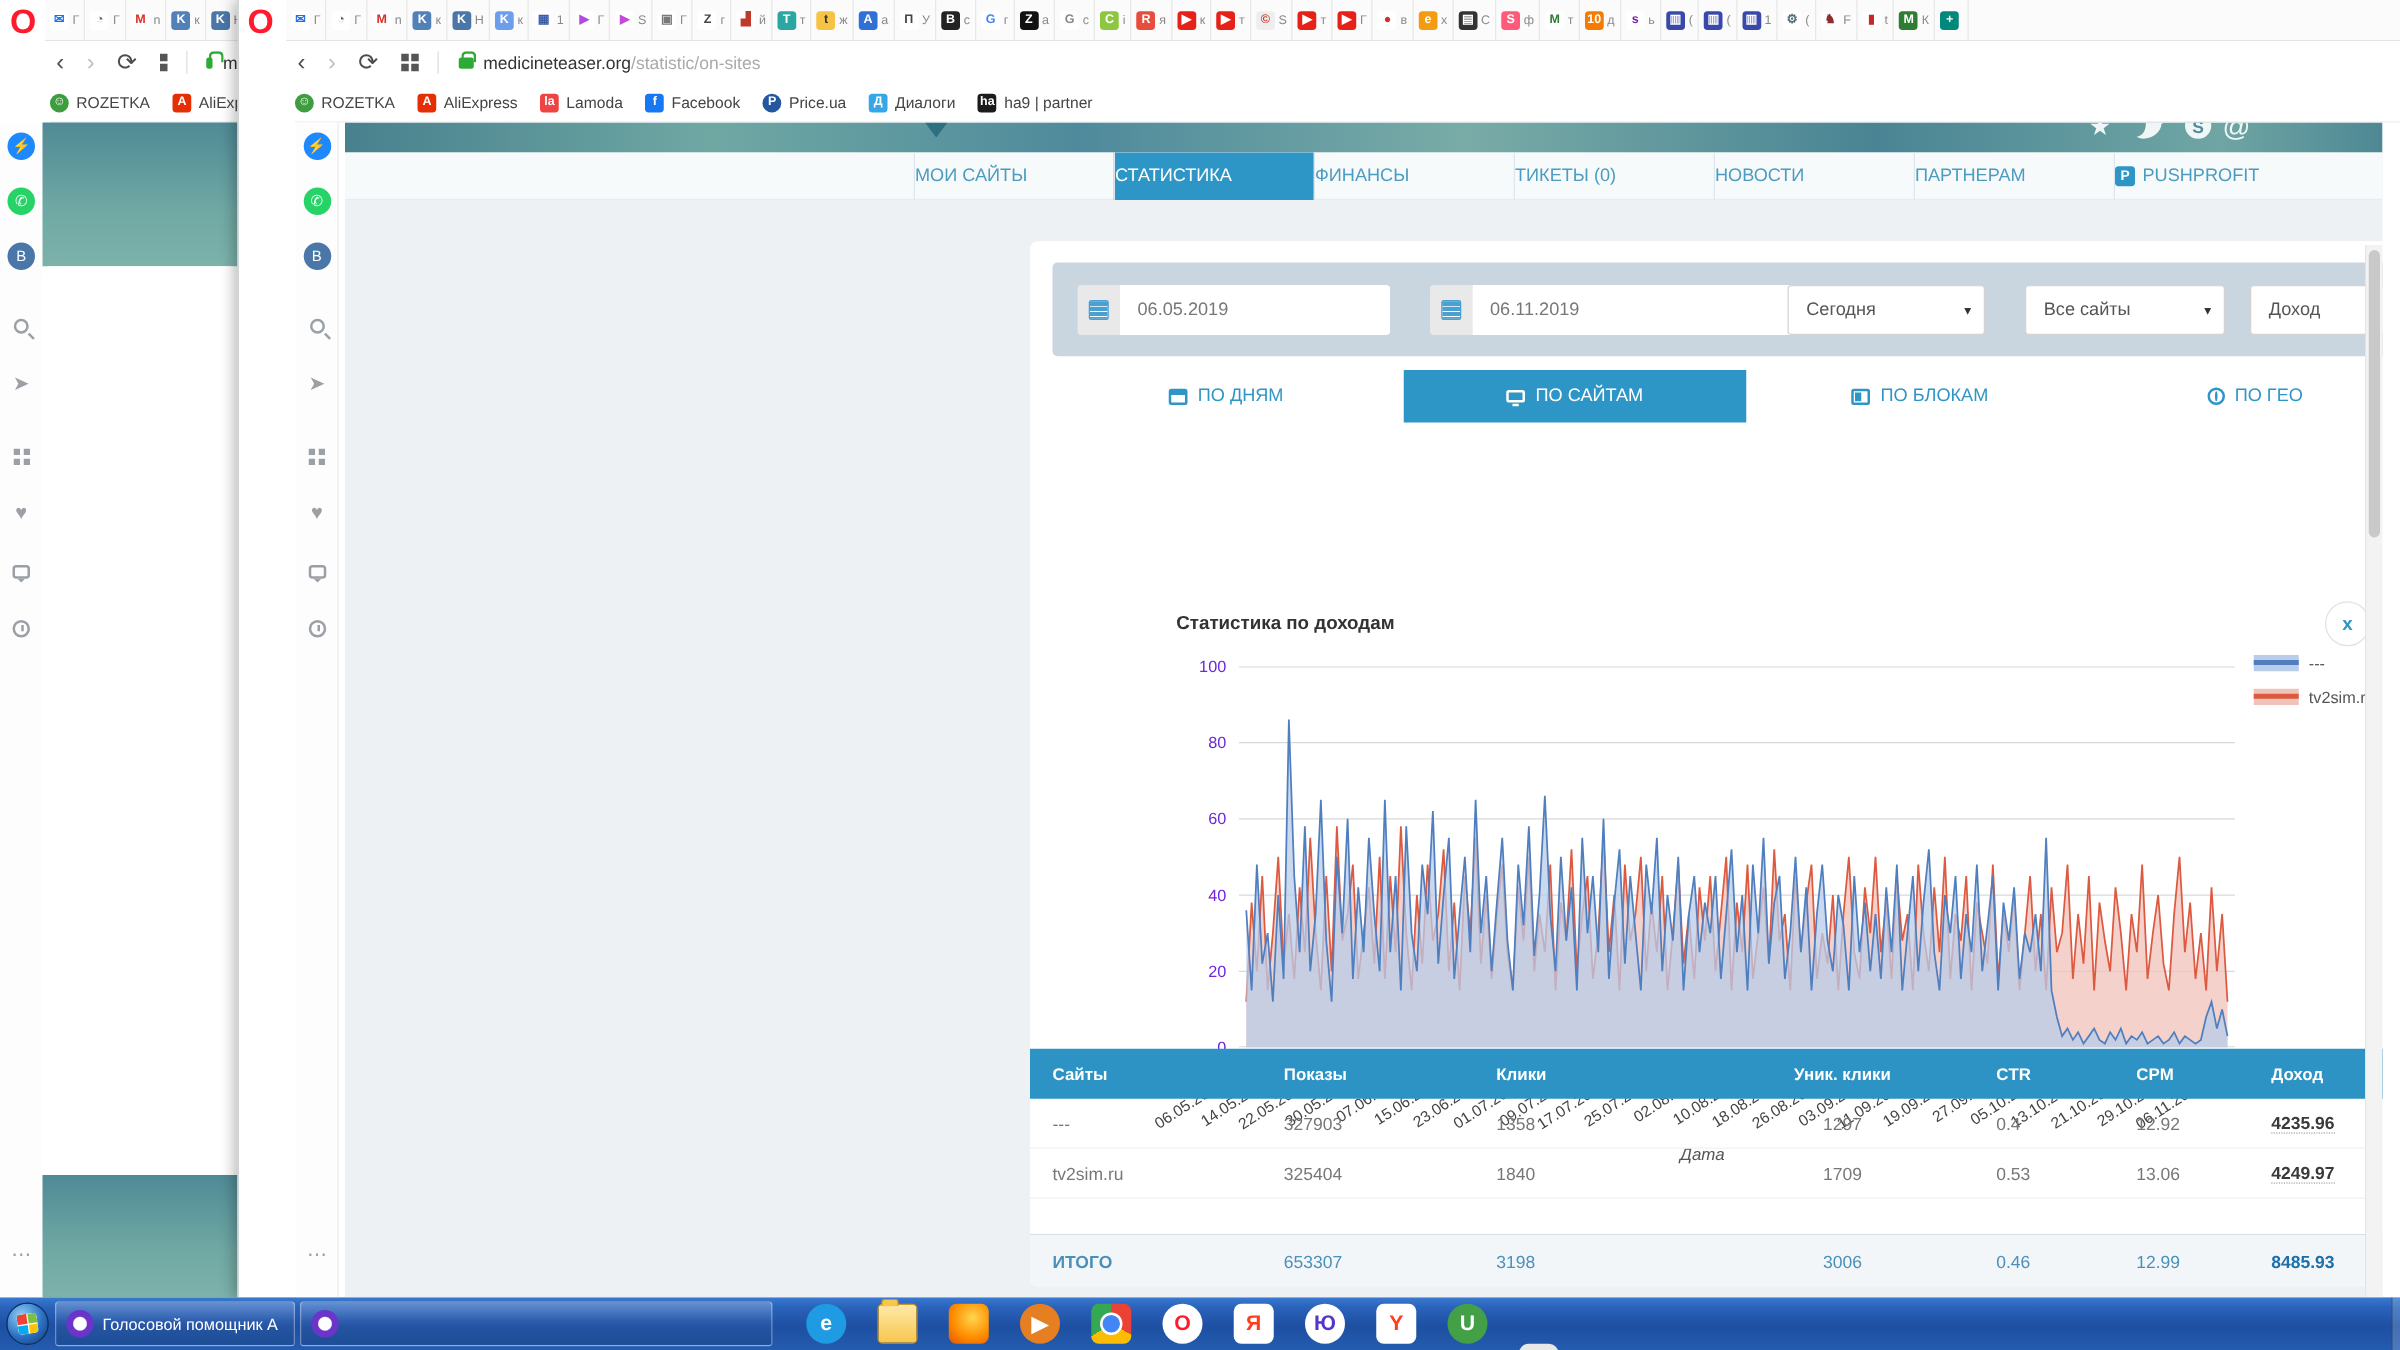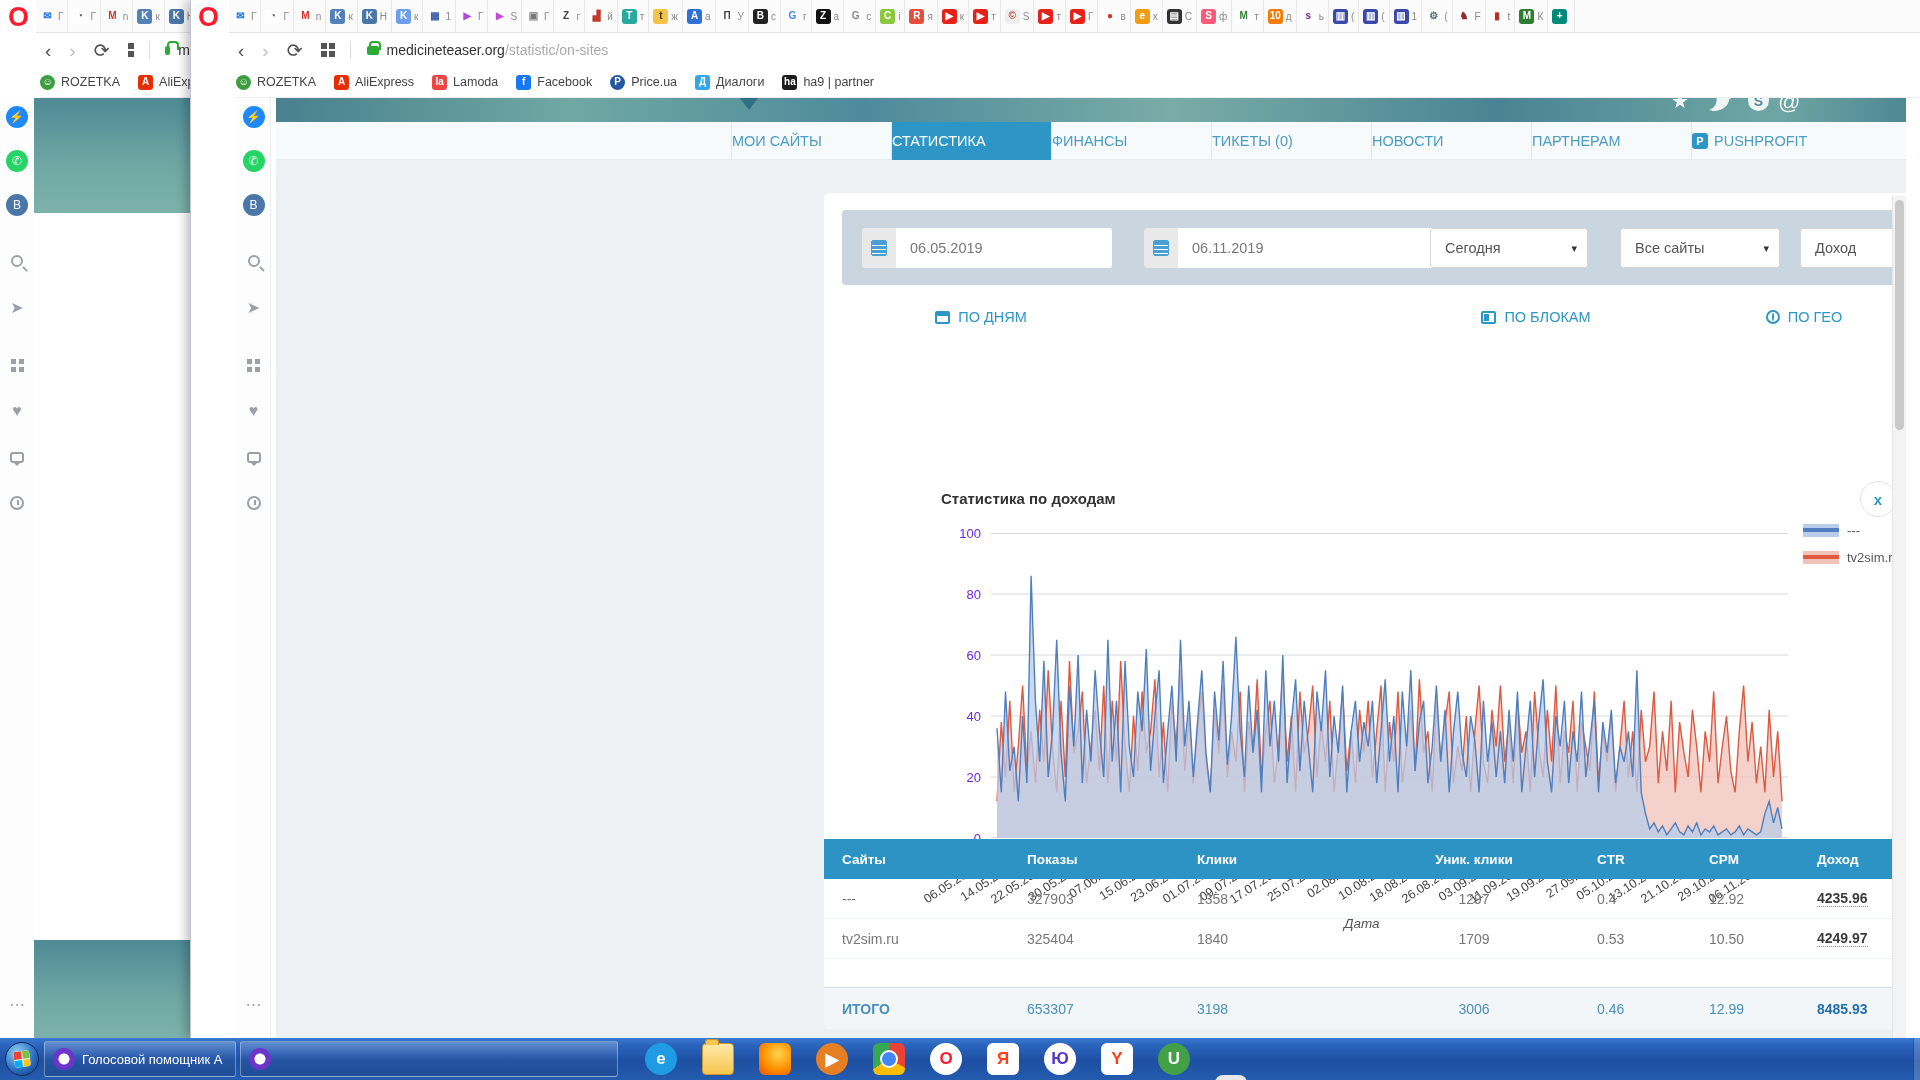--- a/index.html
+++ b/index.html
@@ -555,20 +555,24 @@
             <span class="caret" data-interactable="false">▾</span>
         </div>
         <div class="f-select" style="left:958px;width:157px;" data-interactable="true">
           <span data-interactable="false">Доход</span>
         </div>
       </div>
 
       <div class="subtab" style="left:62px;width:190px;" data-interactable="true">
         <span class="st-ico cal" data-interactable="false"></span>
           <span data-interactable="false">ПО ДНЯМ</span>
+      </div>
+      <div class="subtab active" style="left:299px;width:274px;" data-interactable="true">
+        <span class="st-ico mon" data-interactable="false"></span>
+          <span data-interactable="false">ПО САЙТАМ</span>
       </div>
       <div class="subtab" style="left:617px;width:190px;" data-interactable="true">
         <span class="st-ico blk" data-interactable="false"></span>
           <span data-interactable="false">ПО БЛОКАМ</span>
       </div>
       <div class="subtab" style="left:895px;width:170px;" data-interactable="true">
         <span class="st-ico geo" data-interactable="false"></span>
           <span data-interactable="false">ПО ГЕО</span>
       </div>
 
@@ -654,21 +658,21 @@
           <span class="tcell c4" data-interactable="false">0.4</span>
           <span class="tcell c5" data-interactable="false">12.92</span>
           <span class="tcell c6" data-interactable="true"><span class="rev" data-interactable="true">4235.96</span></span>
         </div>
         <div class="trow body" data-interactable="false">
           <span class="tcell c0" data-interactable="false">tv2sim.ru</span>
           <span class="tcell c1" data-interactable="false">325404</span>
           <span class="tcell c2" data-interactable="false">1840</span>
           <span class="tcell c3" data-interactable="false">1709</span>
           <span class="tcell c4" data-interactable="false">0.53</span>
-          <span class="tcell c5" data-interactable="false">10.50</span>
+          <span class="tcell c5" data-interactable="false">13.06</span>
           <span class="tcell c6" data-interactable="true"><span class="rev" data-interactable="true">4249.97</span></span>
         </div>
       </div>
       <div id="tfoot" data-interactable="false">
         <span class="tcell c0 total" data-interactable="false">ИТОГО</span>
         <span class="tcell c1" data-interactable="false">653307</span>
         <span class="tcell c2" data-interactable="false">3198</span>
         <span class="tcell c3" data-interactable="false">3006</span>
         <span class="tcell c4" data-interactable="false">0.46</span>
         <span class="tcell c5" data-interactable="false">12.99</span>

